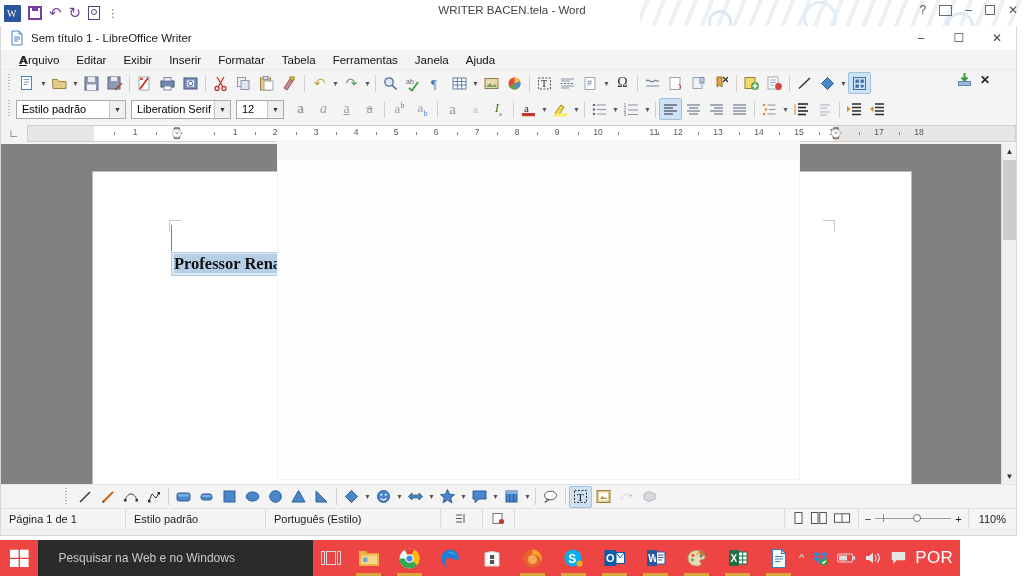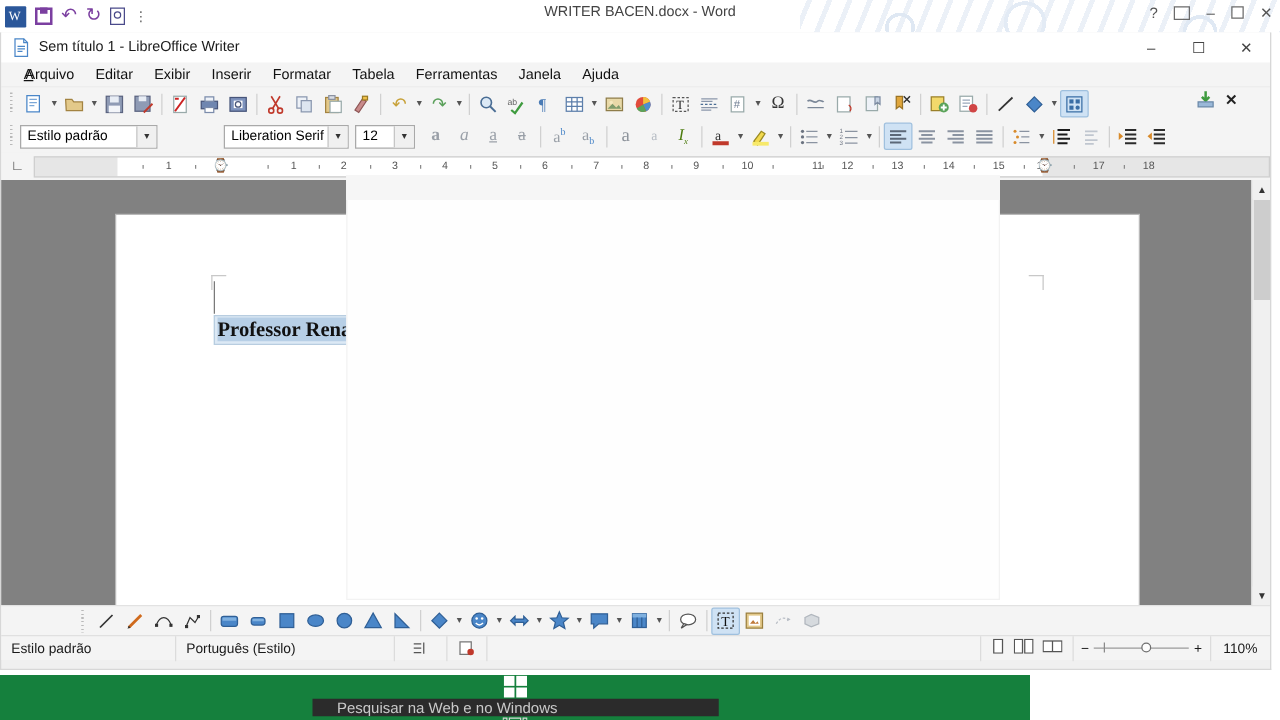--- a/index.html
+++ b/index.html
@@ -61,21 +61,21 @@
   .tbtn.active { background:#cfe2f4; border:1px solid #9fc0de; border-radius:2px;}
   .tsep { width:1px; height:17px; background:#d0d0d0; margin:0 3px; flex:none;}
   .tdrop { width:9px; height:22px; display:flex; align-items:center; justify-content:center; font-size:7px; color:#555; flex:none;}
 
   
   .combo { height:19px; background:#fff; border:1px solid #a9a9a9; display:flex; align-items:center;
            font-size:11px; color:#000; padding-left:5px; position:relative; flex:none; margin-right:5px;}
   .combo .cb-arrow { position:absolute; right:0; top:0; width:16px; height:17px; background:#f0f0f0;
       border-left:1px solid #c6c6c6; display:flex; align-items:center; justify-content:center; font-size:7px; color:#333;}
   .combo.style { width:110px; }
-  .combo.font { width:100px;margin-left:48px; }
+  .combo.font { width:100px; }
   .combo.size { width:48px; }
 
   
   .ruler-area { height:22px; background:#f4f4f4; position:relative; display:flex; align-items:center; }
   .ruler-corner { width:26px; height:22px; display:flex; align-items:center; justify-content:center; color:#444; font-size:11px;}
   .ruler { position:relative; height:17px; flex:1; background:#e6e6e6; border:1px solid #cfcfcf; overflow:hidden;}
   .ruler .page-zone { position:absolute; top:0; height:15px; background:#ffffff; }
   .ruler .num { position:absolute; top:1px; font-size:8.5px; color:#555; transform:translateX(-50%); }
   .ruler .tick { position:absolute; top:6px; width:1px; height:3px; background:#8a8a8a; }
   .indent { position:absolute; width:9px; height:13px; top:1px; color:#4a4a4a; font-size:11px; line-height:12px; text-align:center;}
@@ -111,21 +111,21 @@
   .overlay-panel { position:absolute; left:277px; top:140px; width:523px; height:340px;
       background:#fefefe; border:1px solid #f2f2f2; }
   .overlay-top { position:absolute; left:277px; top:140px; width:523px; height:20px; background:#f6f6f6;}
 
   
   .dbx-toast { position:absolute; left:281px; top:69px; width:250px; height:22px;
       background:rgba(255,255,255,.72); display:flex; align-items:center; gap:5px; padding-left:3px;}
   .dbx-toast span { font-size:11px; color:#4a4a4a; }
 
   
-  .taskbar { position:absolute; left:0; bottom:0; width:824px; height:36px; background:#15803d; display:flex; align-items:center;flex-direction:column; }
+  .taskbar { position:absolute; left:0; bottom:0; width:960px; height:36px; background:#ef4444; display:flex; align-items:center; }
   .start-btn { width:46px; height:36px; display:flex; align-items:center; justify-content:center; }
   .search-box { width:325px; height:36px; background:#2b2b2b; display:flex; align-items:center; padding-left:20px;
      color:#c9c9c9; font-size:12px; }
   .taskview { width:42px; height:36px; display:flex; align-items:center; justify-content:center; }
   .tb-icons { display:flex; align-items:center; gap:0; }
   .tb-app { width:41px; height:36px; display:flex; align-items:center; justify-content:center; position:relative;}
   .tb-app.open::after { content:""; position:absolute; bottom:0; left:8px; width:25px; height:3px; background:#d9a43a; }
   .tray { margin-left:auto; display:flex; align-items:center; gap:9px; padding-right:7px; color:#e6e6e6; font-size:11px;}
   .tray > div { display:flex; align-items:center; justify-content:center; }
   .clock-lang { font-size:17px; color:#fff; letter-spacing:.3px;}
@@ -148,21 +148,21 @@
           <span style="position:absolute;left:2px;top:-2px;width:6px;height:5px;background:#7b3fa0;"></span>
         </span>
         <span style="color:#7b3fa0;font-size:15px;line-height:14px;">↶</span>
         <span style="color:#7b3fa0;font-size:15px;line-height:14px;">↻</span>
         <span style="display:inline-block;width:12px;height:14px;border:1.5px solid #4a4a8a;position:relative;">
           <span style="position:absolute;left:2px;top:2px;width:6px;height:6px;border:1.5px solid #4a4a8a;border-radius:50%;"></span>
         </span>
         <span style="color:#666;font-size:11px;">⋮</span>
       </div>
 
-      <div class="word-title">WRITER BACEN.docx - Word</div>
+      <div class="word-title">WRITER BACEN.tela - Word</div>
 
       <div class="word-right">
         <span>?</span>
         <span style="display:inline-block;width:13px;height:11px;border:1.3px solid #6b6b6b;"></span>
         <span>–</span>
         <span style="display:inline-block;width:10px;height:10px;border:1.3px solid #6b6b6b;"></span>
         <span>✕</span>
       </div>
     </div>
   </div>
@@ -799,20 +799,21 @@
           </svg>
         </div>
       <div class="tbtn">
           <svg width="17" height="17" viewBox="0 0 17 17">
             <path d="M3 6 L8 3.5 L14 6 v5 L8 13.5 L3 11 Z" fill="#d6dade" stroke="#b0b6bd"></path>
           </svg>
         </div>
     </div>
 
     <div class="statusbar">
+      <div class="sb-cell" style="width:125px;">Página 1 de 1</div>
       <div class="sb-cell" style="width:140px;">Estilo padrão</div>
       <div class="sb-cell" style="width:175px;">Português (Estilo)</div>
       <div class="sb-cell" style="width:42px; justify-content:center;">
         <svg width="13" height="13" viewBox="0 0 13 13">
             <path d="M1 3h6M1 6.5h6M1 10h6" stroke="#555"></path>
             <path d="M9 2 v9" stroke="#555"></path>
           </svg>
         </div>
       <div class="sb-cell" style="width:32px; justify-content:center;">
         <svg width="13" height="13" viewBox="0 0 13 13">

